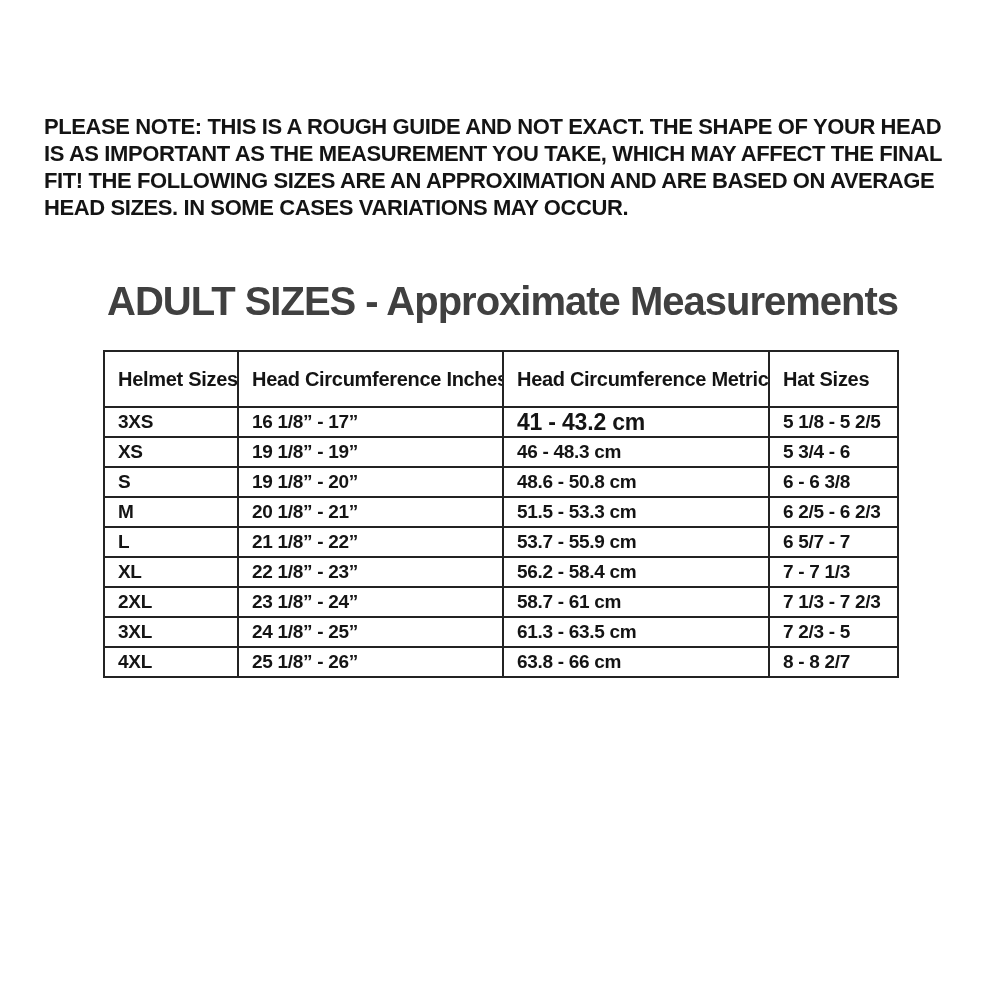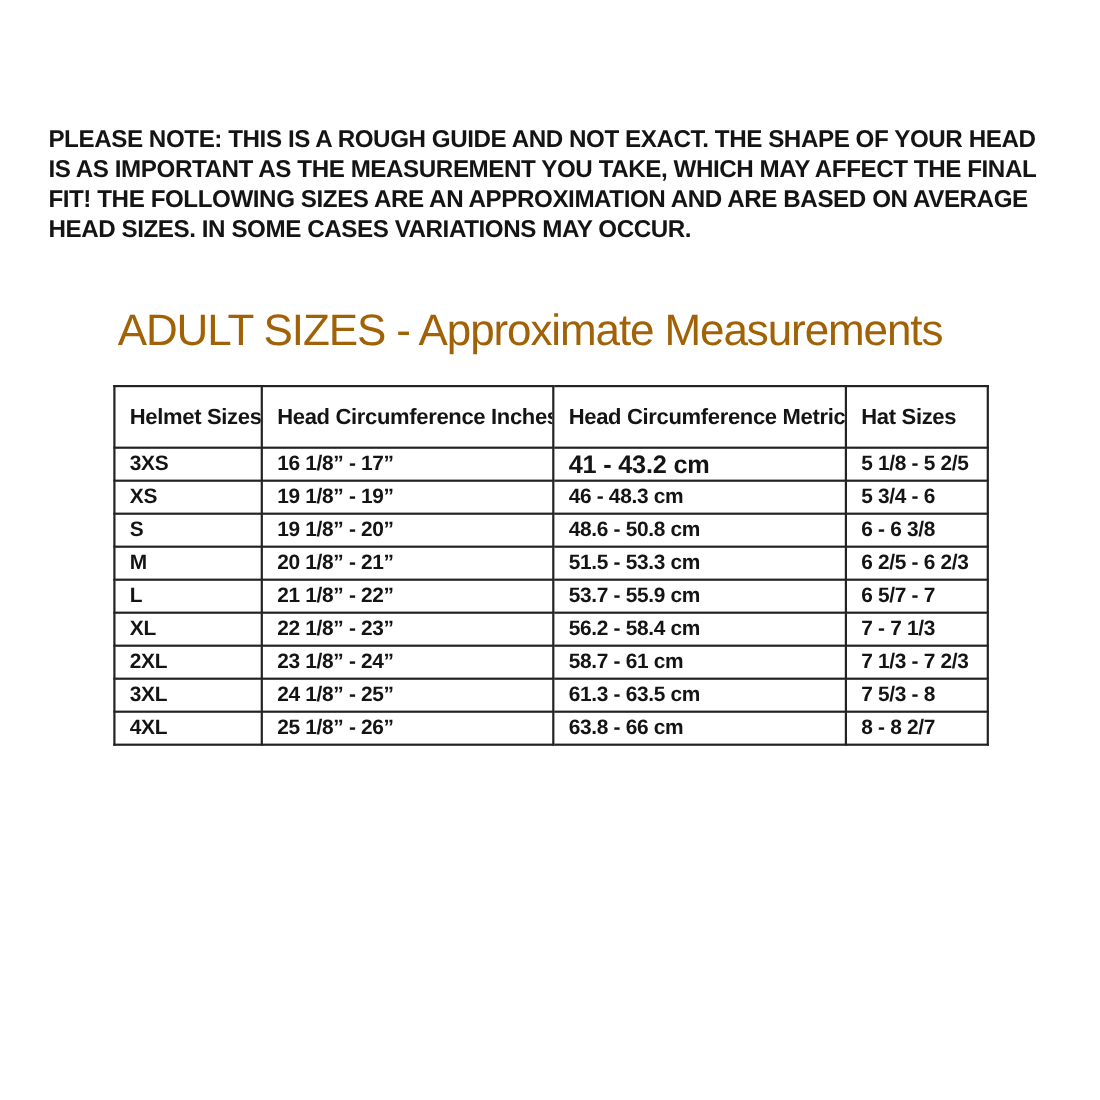--- a/index.html
+++ b/index.html
@@ -23,23 +23,23 @@
     font-size: 22px;
     line-height: 27px;
     font-weight: bold;
     letter-spacing: -0.4px;
     color: #141414;
   }
   .page-title {
     margin: 58px 0 0 107px;
     font-size: 40px;
     line-height: 44px;
-    font-weight: normal;
+    font-weight: bold;
     letter-spacing: -1px;
-    color: #a16207;
+    color: #404040;
   }
   table.size-table {
     margin: 27px 0 0 103px;
     width: 794px;
     border-collapse: collapse;
     table-layout: fixed;
   }
   .size-table col.c1 { width: 134px; }
   .size-table col.c2 { width: 265px; }
   .size-table col.c3 { width: 266px; }
@@ -133,21 +133,21 @@
     <tr>
       <td>2XL</td>
       <td>23 1/8” - 24”</td>
       <td>58.7 - 61 cm</td>
       <td>7 1/3 - 7 2/3</td>
     </tr>
     <tr>
       <td>3XL</td>
       <td>24 1/8” - 25”</td>
       <td>61.3 - 63.5 cm</td>
-      <td>7 5/3 - 8</td>
+      <td>7 2/3 - 5</td>
     </tr>
     <tr>
       <td>4XL</td>
       <td>25 1/8” - 26”</td>
       <td>63.8 - 66 cm</td>
       <td>8 - 8 2/7</td>
     </tr>
   </tbody>
 </table>
 

